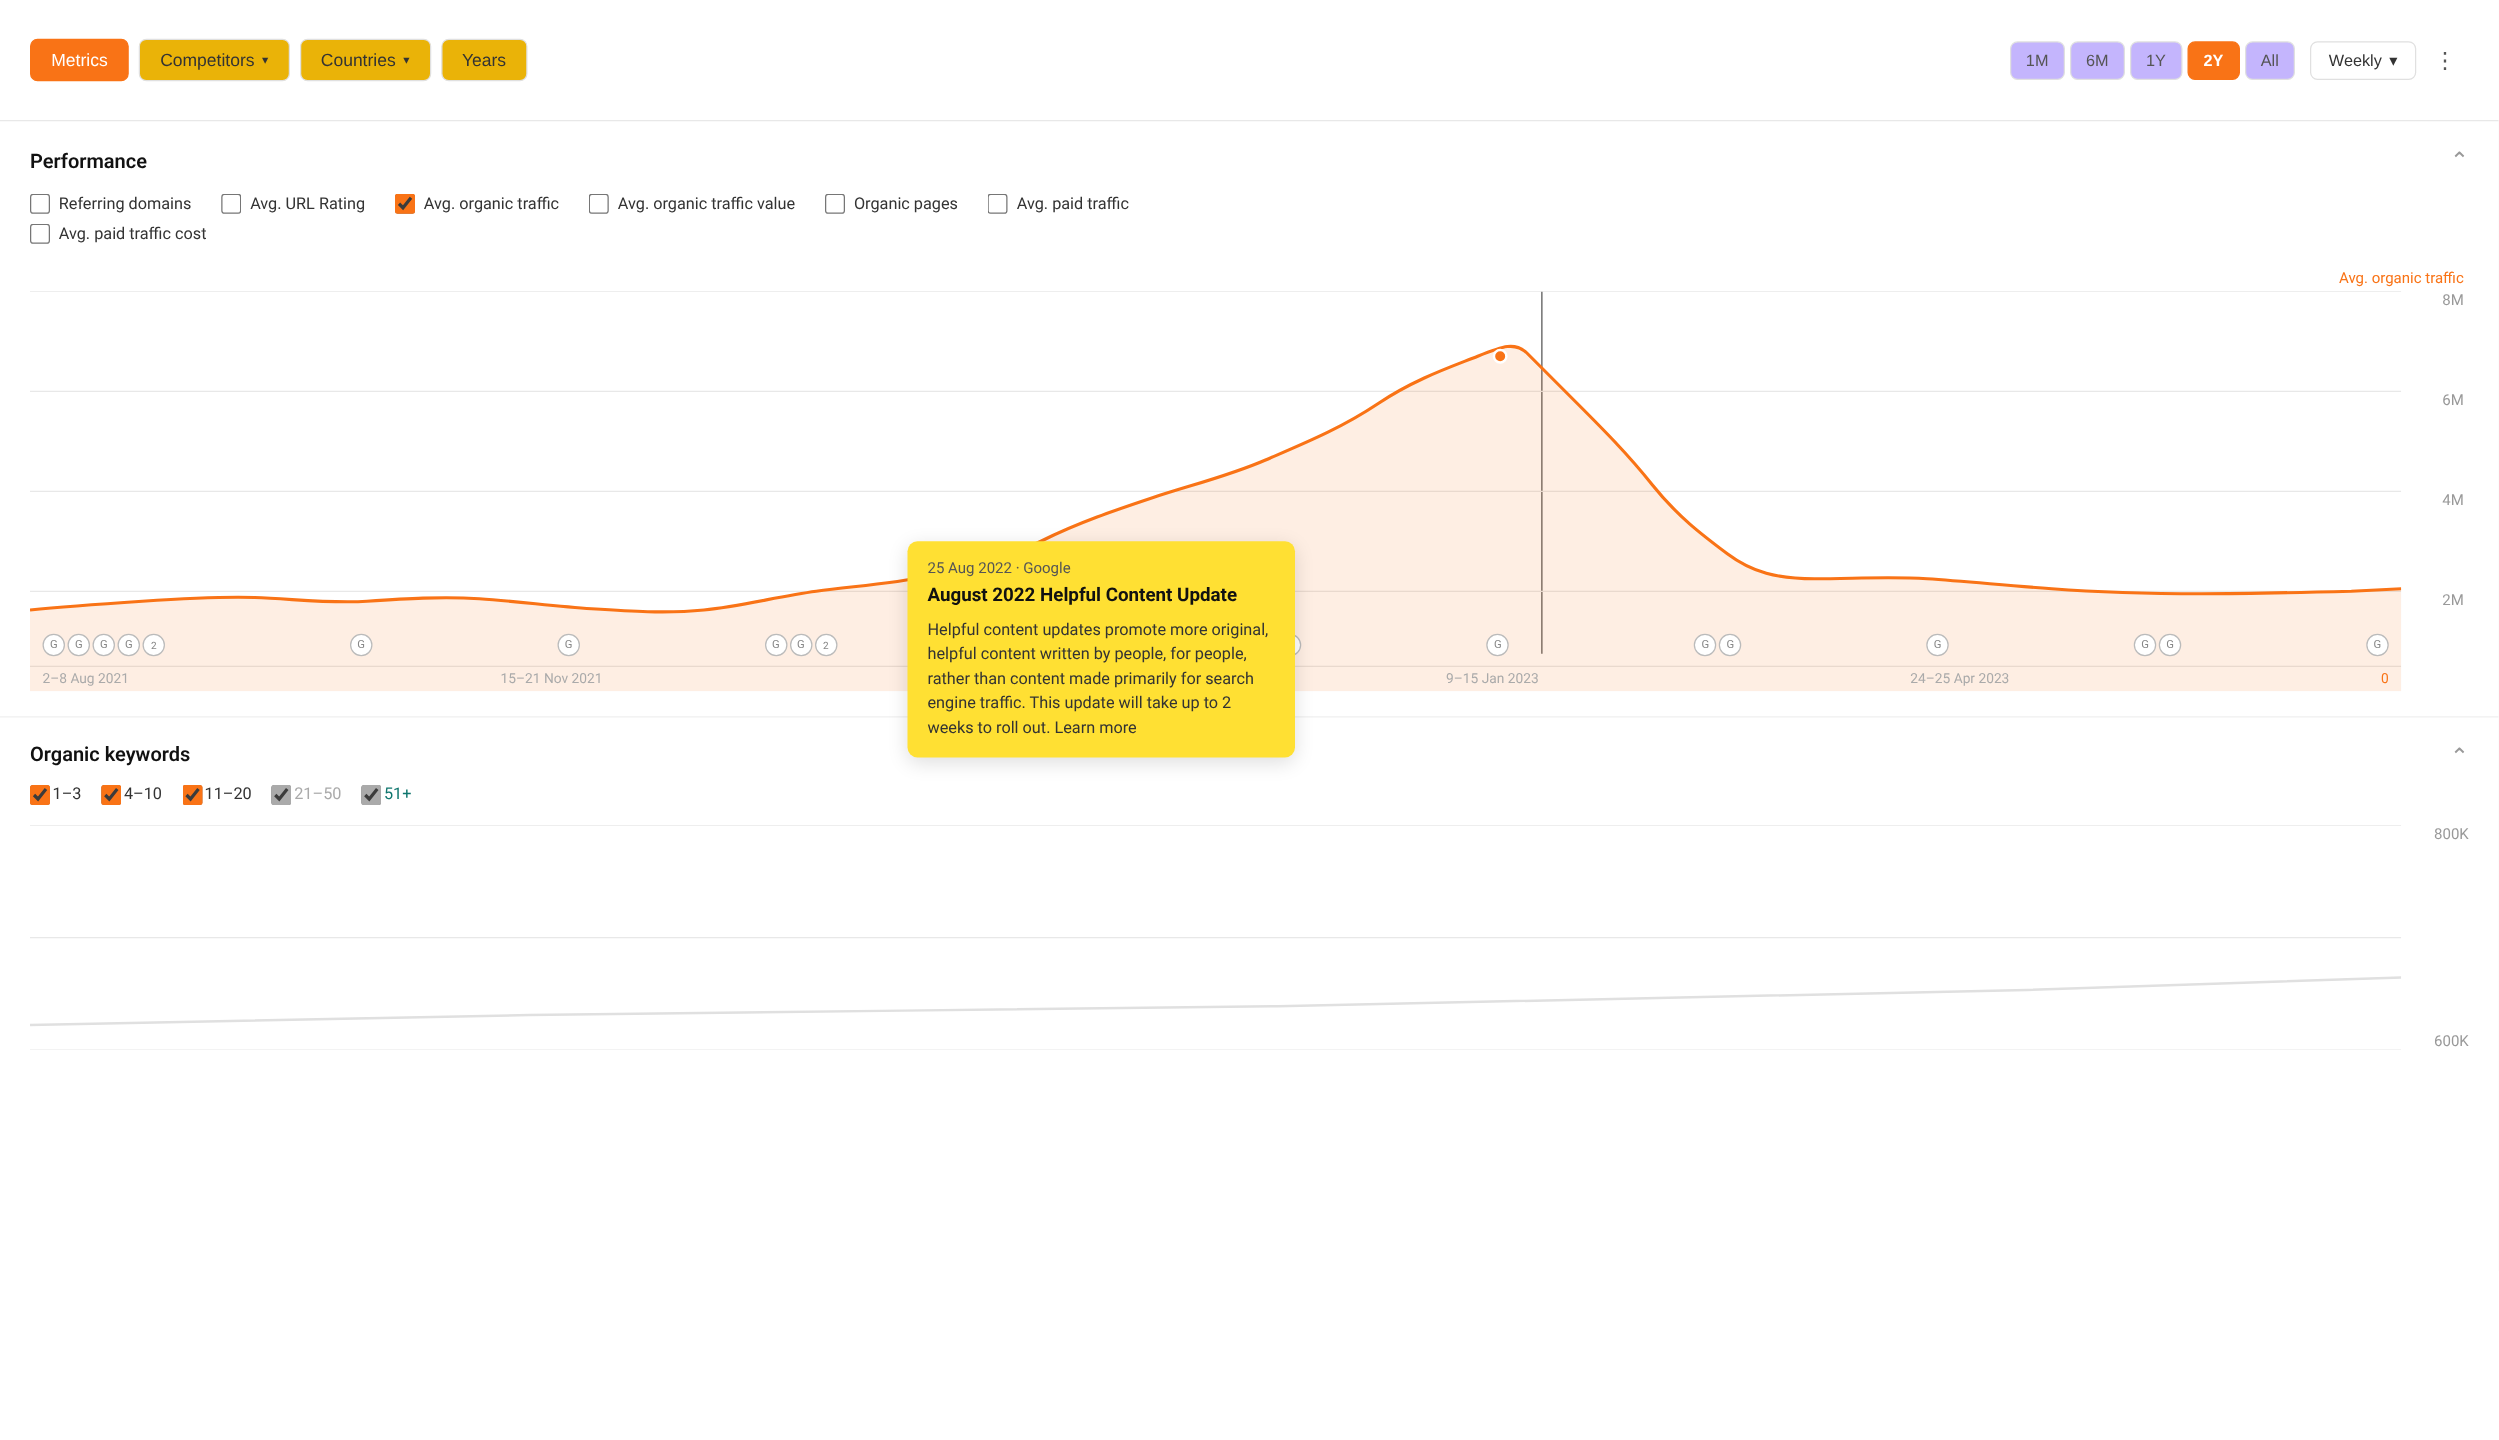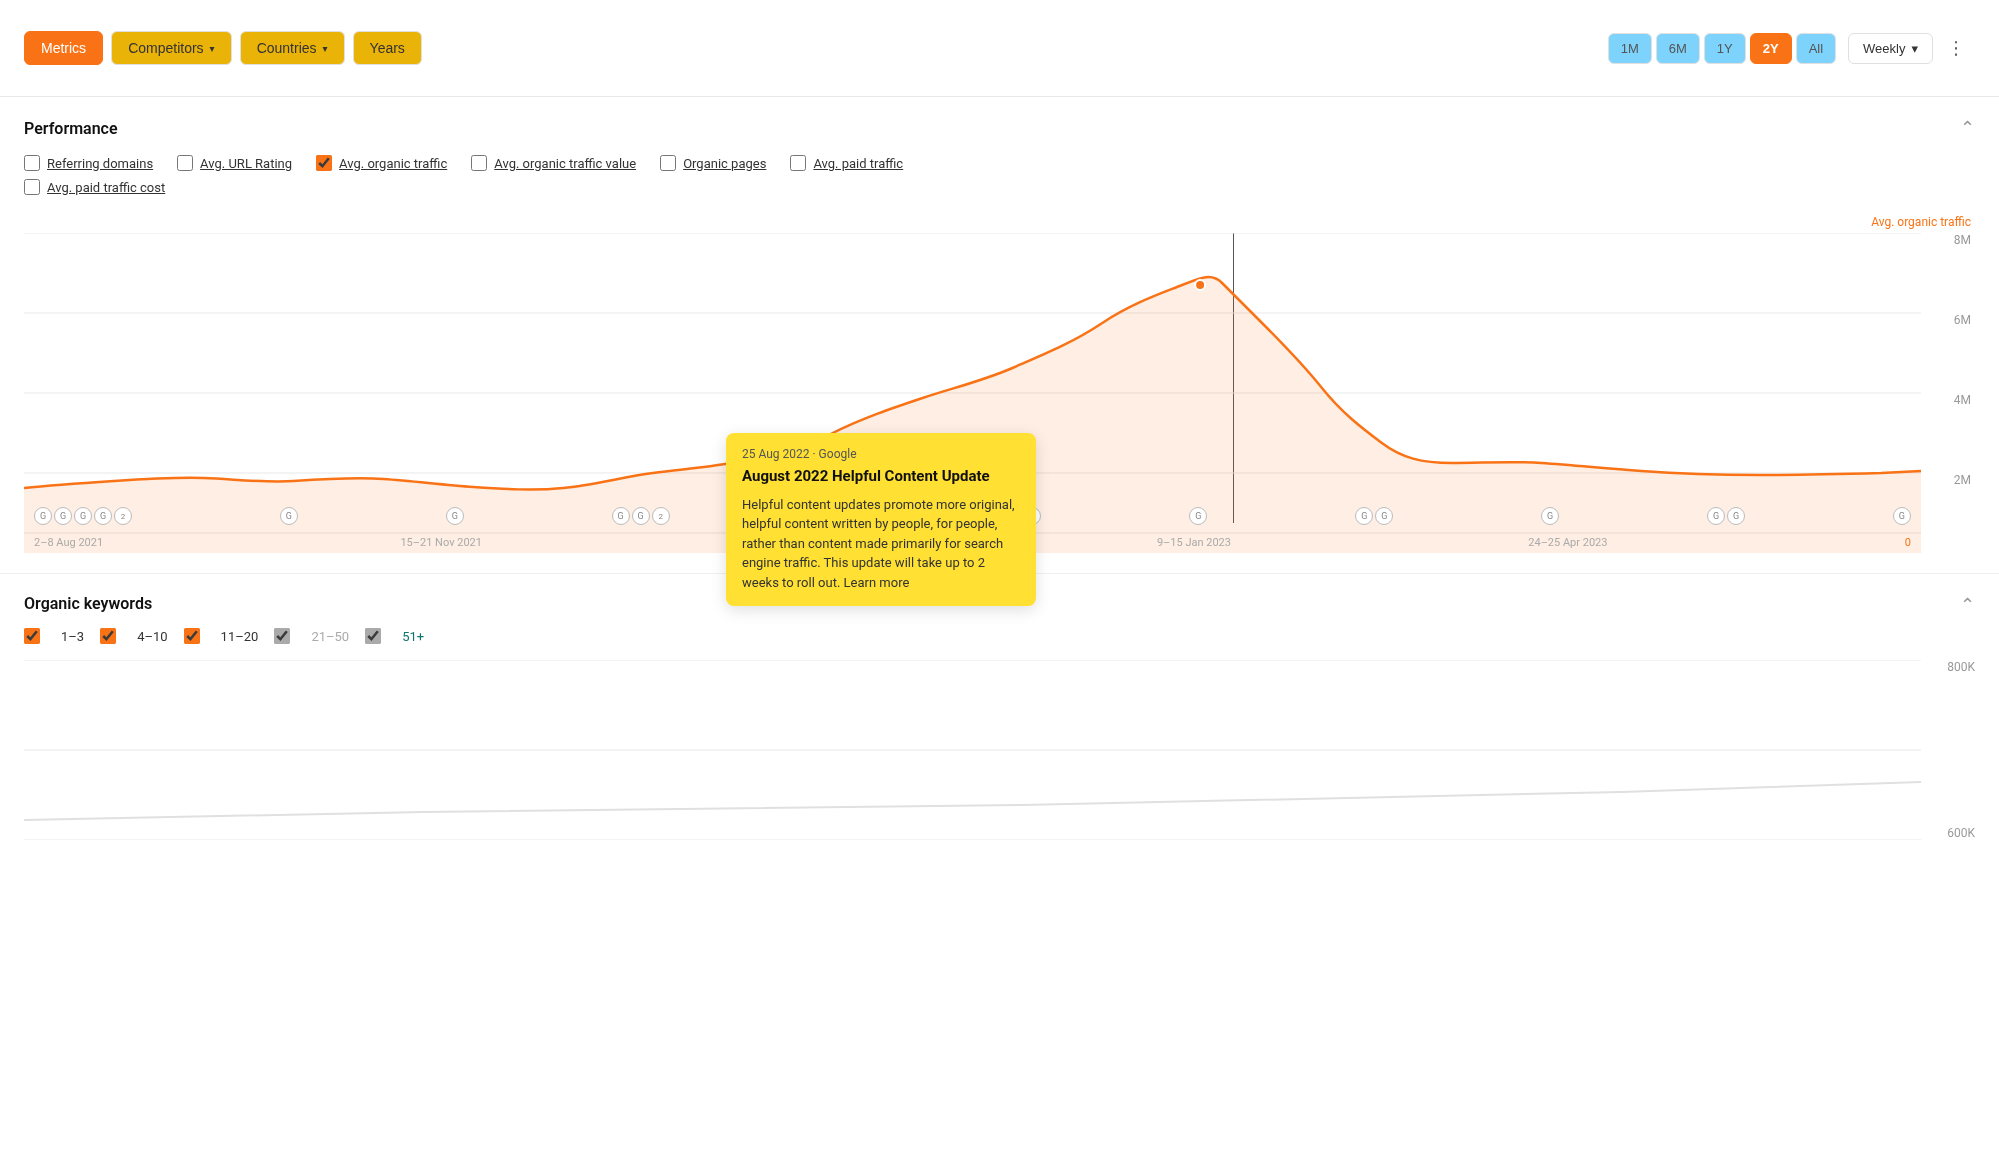--- a/index.html
+++ b/index.html
@@ -53,21 +53,21 @@
     }
     .toolbar-right {
       display: flex;
       align-items: center;
       gap: 4px;
     }
     .time-btn {
       padding: 7px 12px;
       border-radius: 6px;
       border: 1px solid #e0e0e0;
-      background: #7dd3fc;
+      background: #c4b5fd;
       cursor: pointer;
       font-size: 13px;
       color: #555;
     }
     .time-btn.active {
       background: #f97316;
       color: #fff;
       border-color: #f97316;
       font-weight: 600;
     }
@@ -116,21 +116,20 @@
       color: #999;
       font-size: 18px;
     }
 
     
     .metrics-row {
       display: flex;
       gap: 24px;
       flex-wrap: wrap;
       margin-bottom: 8px;
-      text-decoration: underline;
     }
     .metric-item {
       display: flex;
       align-items: center;
       gap: 7px;
       cursor: pointer;
     }
     .metric-item input[type="checkbox"] {
       width: 16px;
       height: 16px;
@@ -253,22 +252,21 @@
       font-weight: 600;
       color: #111;
     }
     .keywords-filters {
       display: flex;
       align-items: center;
       gap: 16px;
     }
     .kw-filter {
       display: flex;
-      align-items: center;
-      gap: 21px;
+      gap: 2px;
       cursor: pointer;
     }
     .kw-filter input[type="checkbox"] {
       width: 16px;
       height: 16px;
       cursor: pointer;
     }
     .kw-filter input[type="checkbox"]:checked {
       accent-color: #f97316;
     }

